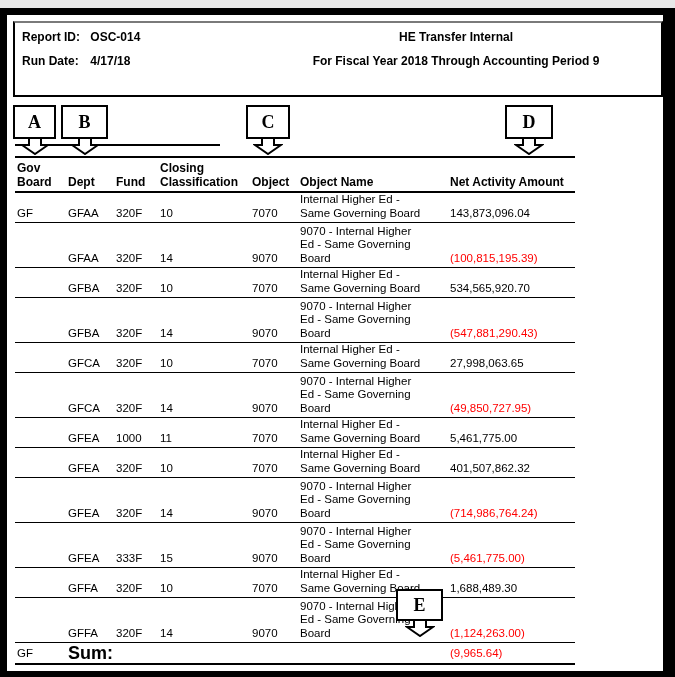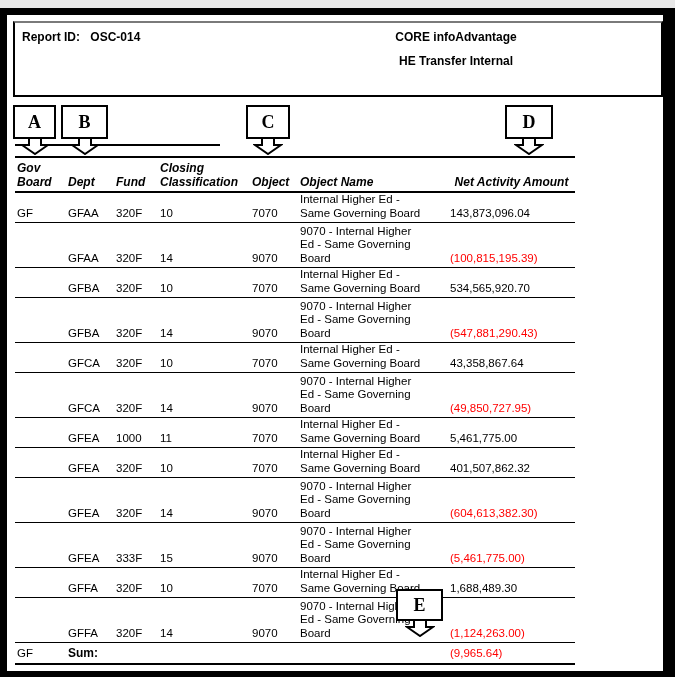--- a/index.html
+++ b/index.html
@@ -48,58 +48,62 @@
   .ab-line { position:absolute; left:15px; top:136px; width:205px; height:2px; background:#000; z-index:1; }
 
   
   .table-wrap { position:absolute; left:15px; top:148px; width:560px; z-index:2; }
   table.report {
     border-collapse:collapse; table-layout:fixed; width:560px;
     border-top:2px solid #000;
     font-size:11.5px;
   }
   table.report th, table.report td { padding:0 0 2px 2px; vertical-align:bottom; text-align:left; }
-  thead tr { height:35px;font-style:italic; }
+  thead tr { height:35px; }
   thead th {
     border-bottom:2px solid #000;
     font-size:12px; font-weight:bold; line-height:14px;
     white-space:pre-line; padding-bottom:3px;
   }
-  thead th.c-amount { text-align:center; padding-right:2px; }
+  thead th.c-amount { text-align:left; padding-right:2px; }
   tbody td { border-bottom:1.5px solid #000; line-height:13.5px; }
   tr.h2 { height:29px; }
   tr.h3 { height:45px; }
   .c-objname { white-space:pre-line; }
   .c-amount { text-align:right; padding-right:2px; white-space:nowrap; }
   .neg { color:var(--neg,#ff0000); }
   tr.sum-row { height:21px; }
   tr.sum-row td { border-bottom:2px solid #000; }
-  .sum-label { text-align:center; padding-right:20px !important; font-weight:bold; font-size:12px; }
+  .sum-label { text-align:center; padding-right:20px !important; font-weight:bold; font-size:18px; }
   .sum-amount { font-weight:normal; }
 </style>
 </head>
 <body>
 
 <div class="page">
 
   <div class="frame top"></div>
   <div class="frame left"></div>
   <div class="frame right"></div>
   <div class="frame bottom"></div>
 
   <div class="header-box">
     <div class="header-left">
       <div class="hrow">
         <span class="hlabel">Report ID:</span>
         <span>OSC-014</span>
       </div>
+      <div class="hrow">
+        <span class="hlabel">Run Date:</span>
+        <span>4/17/18</span>
+      </div>
     </div>
     <div class="header-center">
-      <div class="hrow">CORE infoAdvantage</div>
       <div class="hrow">HE Transfer Internal</div>
+      <div class="hrow">For Fiscal Year 2018 Through Accounting Period 9</div>
     </div>
   </div>
 
   <div class="ab-line"></div>
 
   <div class="callout" style="left:13px; top:97px; width:43px;">
     <div class="cbox" style="height:34px;">
       <span>A</span>
     </div>
     <svg width="30" height="17" viewBox="0 0 30 17">
@@ -211,21 +215,21 @@
       <td class="c-amount neg">(547,881,290.43)</td>
     </tr>
           <tr class="h2">
       <td class="c-gov"></td>
       <td class="c-dept">GFCA</td>
       <td class="c-fund">320F</td>
       <td class="c-closing">10</td>
       <td class="c-object">7070</td>
       <td class="c-objname">Internal Higher Ed -
 Same Governing Board</td>
-      <td class="c-amount">43,358,867.64</td>
+      <td class="c-amount">27,998,063.65</td>
     </tr>
           <tr class="h3">
       <td class="c-gov"></td>
       <td class="c-dept">GFCA</td>
       <td class="c-fund">320F</td>
       <td class="c-closing">14</td>
       <td class="c-object">9070</td>
       <td class="c-objname">9070 - Internal Higher
 Ed - Same Governing
 Board</td>
@@ -253,21 +257,21 @@
     </tr>
           <tr class="h3">
       <td class="c-gov"></td>
       <td class="c-dept">GFEA</td>
       <td class="c-fund">320F</td>
       <td class="c-closing">14</td>
       <td class="c-object">9070</td>
       <td class="c-objname">9070 - Internal Higher
 Ed - Same Governing
 Board</td>
-      <td class="c-amount neg">(604,613,382.30)</td>
+      <td class="c-amount neg">(714,986,764.24)</td>
     </tr>
           <tr class="h3">
       <td class="c-gov"></td>
       <td class="c-dept">GFEA</td>
       <td class="c-fund">333F</td>
       <td class="c-closing">15</td>
       <td class="c-object">9070</td>
       <td class="c-objname">9070 - Internal Higher
 Ed - Same Governing
 Board</td>

